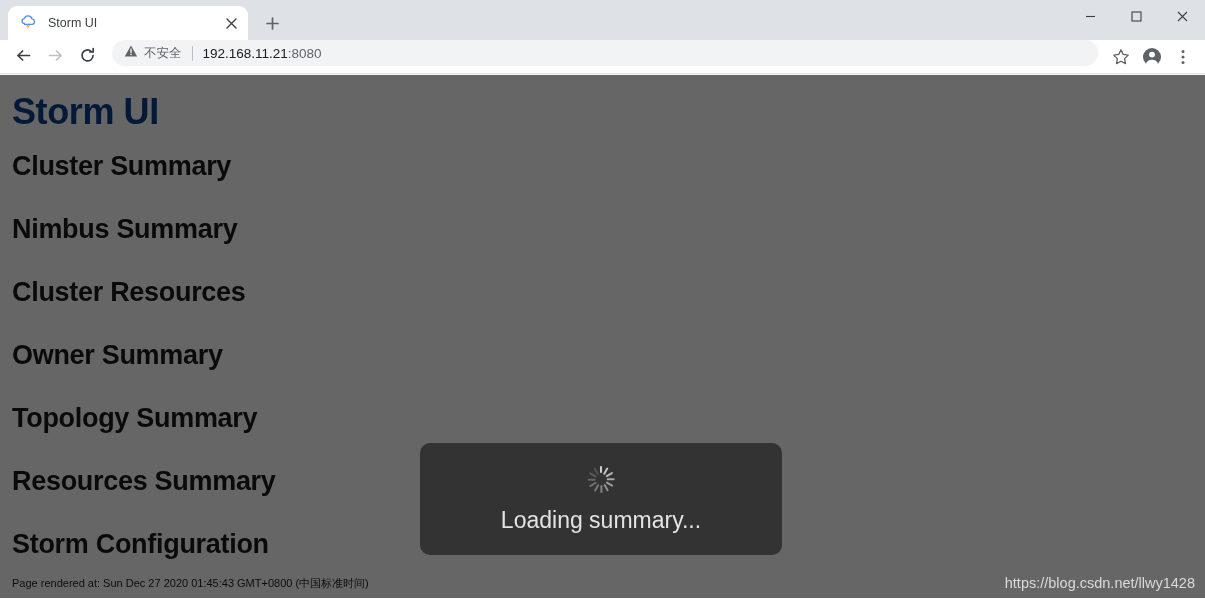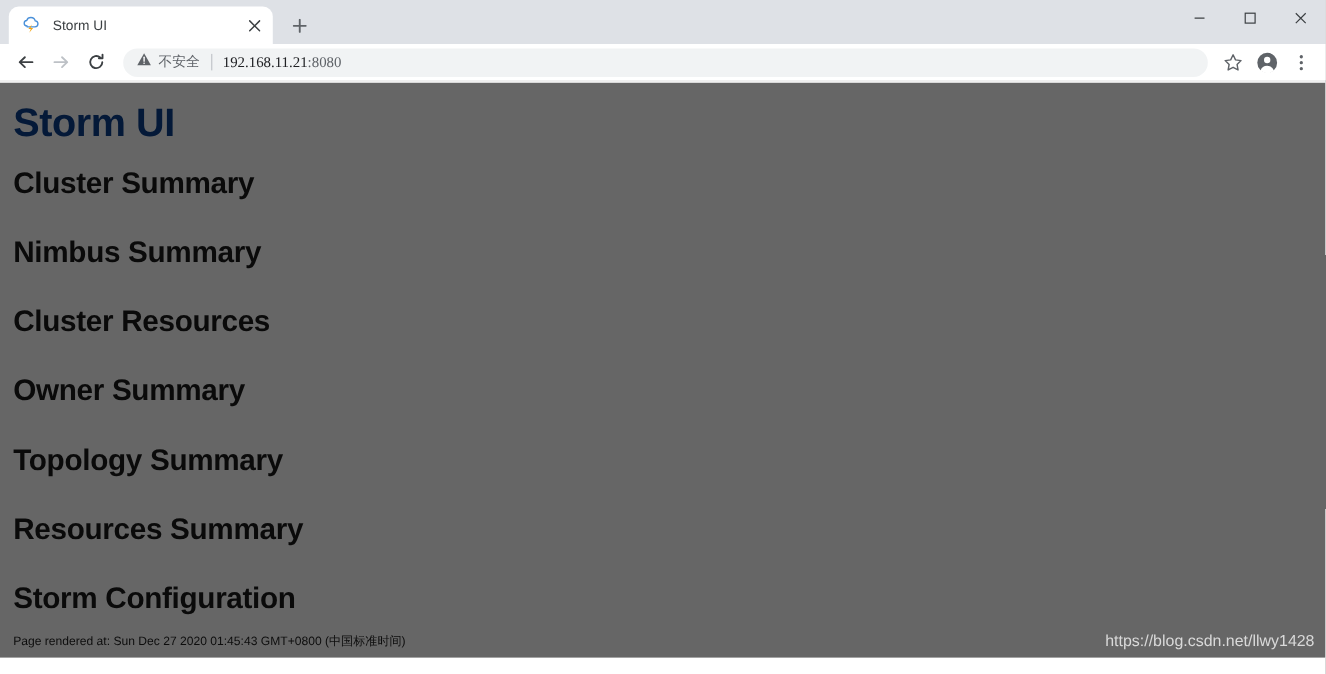--- a/index.html
+++ b/index.html
@@ -93,26 +93,24 @@
     height: 32px;
     display: flex;
     align-items: center;
     justify-content: center;
   }
 
   .toolbar {
     height: 33px;
     background: #ffffff;
     display: flex;
-    align-items: center;
     padding: 0 8px;
     box-sizing: border-box;
     flex: 0 0 auto;
     position: relative;
-    font-family: Liberation Serif, serif;
   }
   .navbtn {
     width: 30px;
     height: 30px;
     display: flex;
     align-items: center;
     justify-content: center;
     flex: 0 0 30px;
     margin-right: 2px;
   }
@@ -386,17 +384,34 @@
         <h2 class="section">Owner Summary</h2>
         <h2 class="section">Topology Summary</h2>
         <h2 class="section">Resources Summary</h2>
         <h2 class="section">Storm Configuration</h2>
       </div>
       <div class="footer-note">Page rendered at: Sun Dec 27 2020 01:45:43 GMT+0800 (中国标准时间)</div>
     </div>
 
     <div class="backdrop"></div>
 
+    <div class="modal">
+      <div class="spinner">
+        <i style="transform:rotate(0deg);opacity:1"></i>
+        <i style="transform:rotate(30deg);opacity:.92"></i>
+        <i style="transform:rotate(60deg);opacity:.84"></i>
+        <i style="transform:rotate(90deg);opacity:.76"></i>
+        <i style="transform:rotate(120deg);opacity:.68"></i>
+        <i style="transform:rotate(150deg);opacity:.60"></i>
+        <i style="transform:rotate(180deg);opacity:.52"></i>
+        <i style="transform:rotate(210deg);opacity:.45"></i>
+        <i style="transform:rotate(240deg);opacity:.38"></i>
+        <i style="transform:rotate(270deg);opacity:.32"></i>
+        <i style="transform:rotate(300deg);opacity:.26"></i>
+        <i style="transform:rotate(330deg);opacity:.20"></i>
+      </div>
+      <div class="modal-text">Loading summary...</div>
+    </div>
 
     <div class="watermark">https://blog.csdn.net/llwy1428</div>
   </div>
 
 </div>
 
 </body></html>

